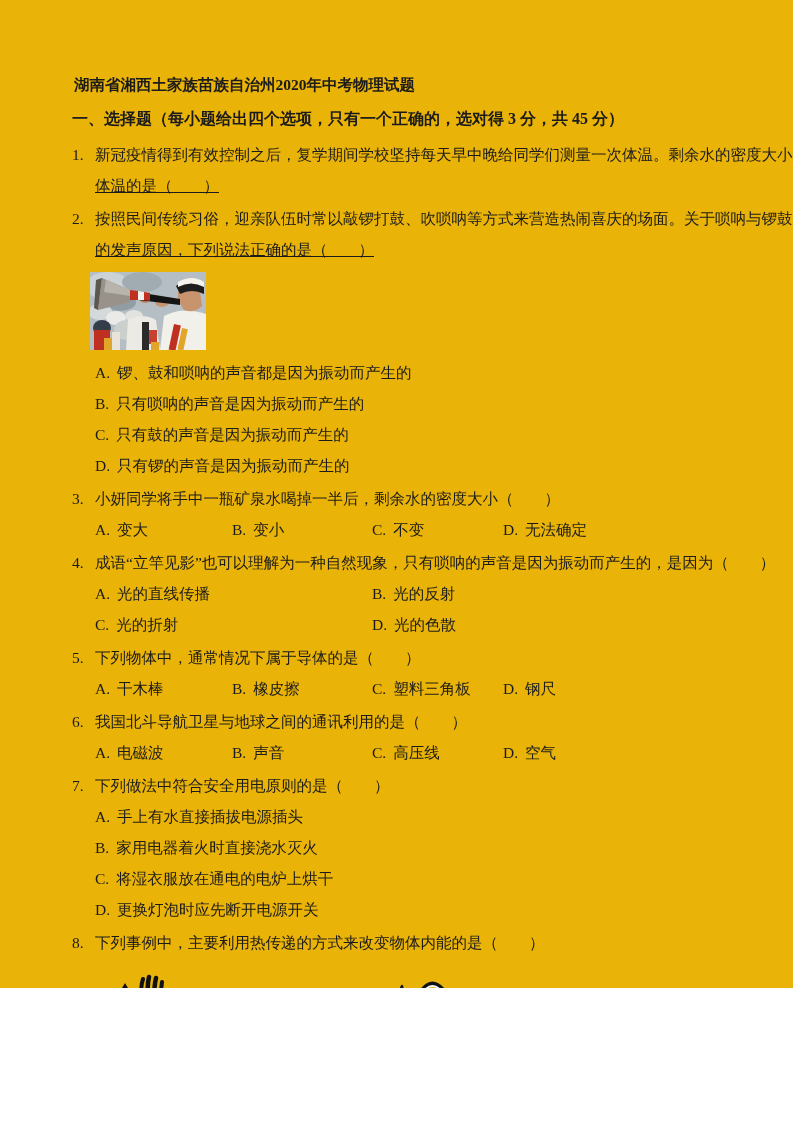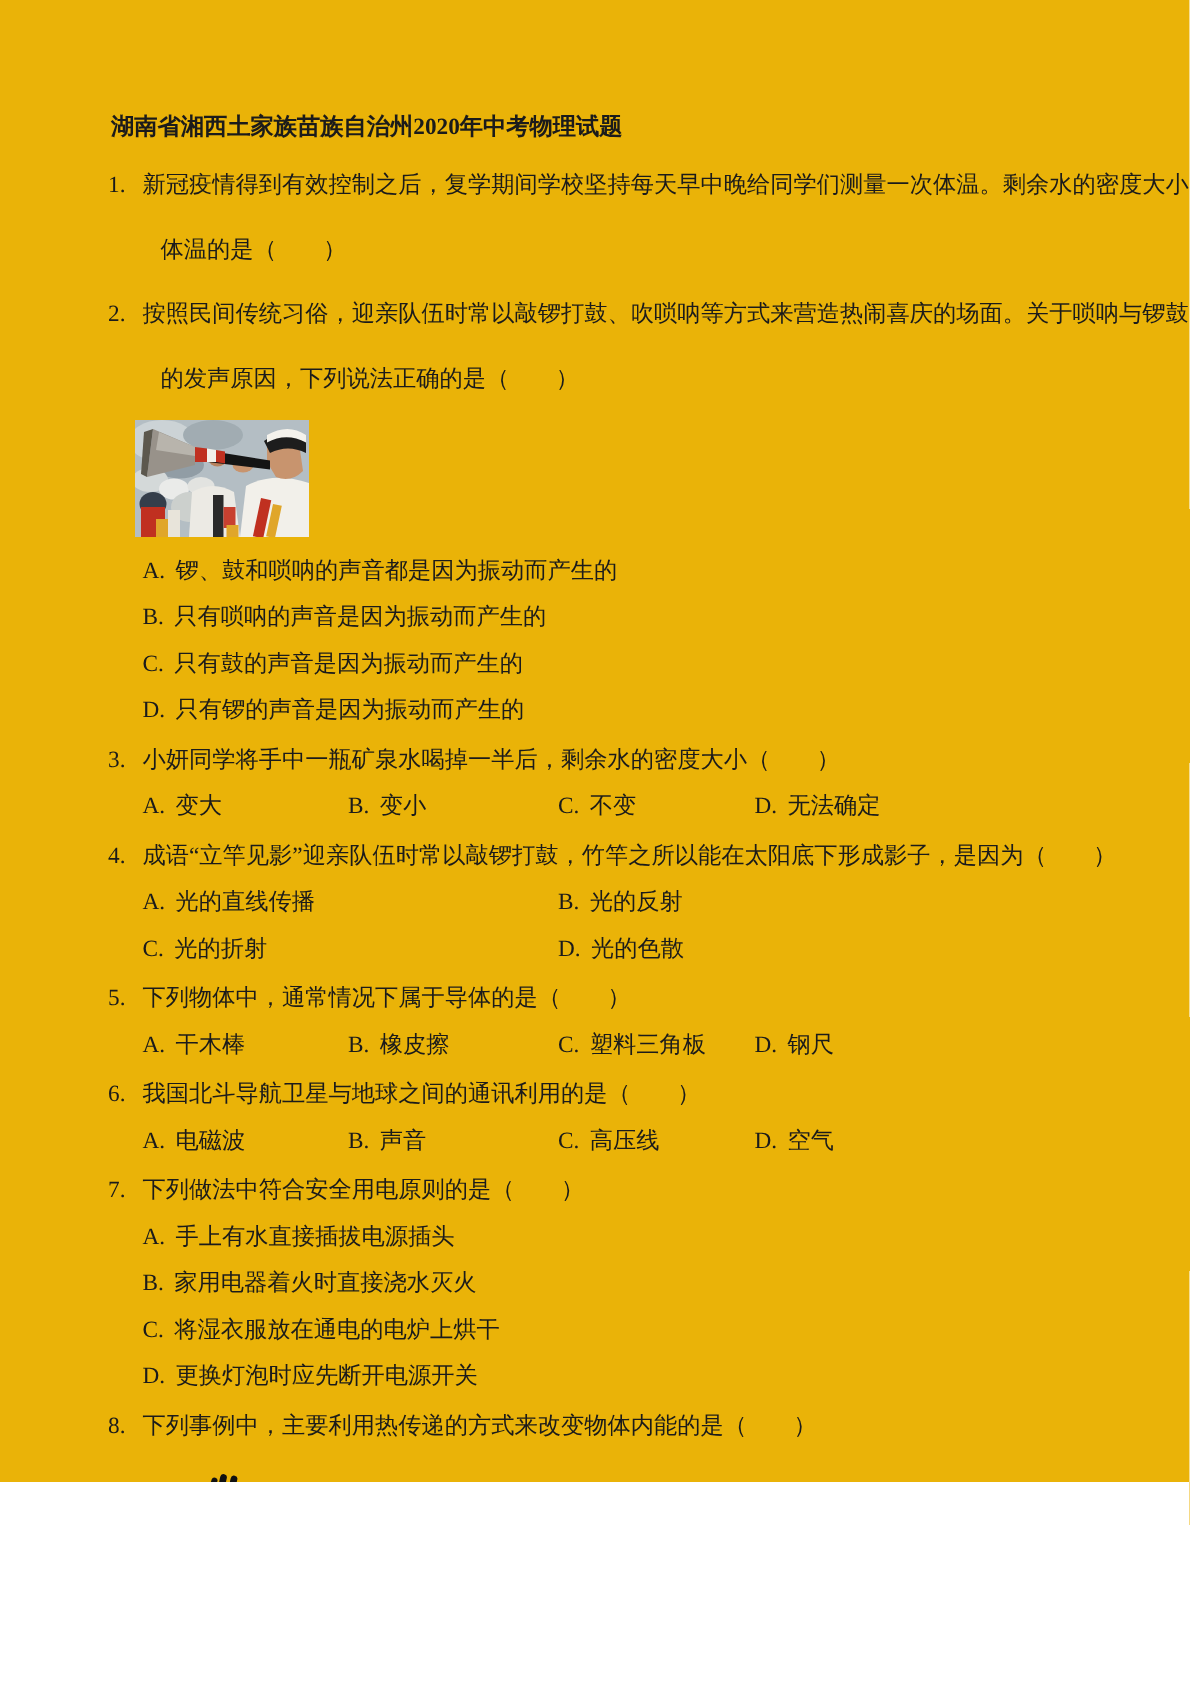--- a/index.html
+++ b/index.html
@@ -31,21 +31,21 @@
   }
   .q { margin-top:2px; }
   .qline {
     margin:0;
     line-height:31px;
     padding-left:23px;
     text-indent:-23px;
     white-space:nowrap;
   }
   .qnum { display:inline-block; width:23px; text-indent:0; }
-  .qcont { margin:12px; line-height:31px; padding-left:23px; white-space:nowrap; }
+  .qcont { margin:0; line-height:31px; padding-left:23px; white-space:nowrap;text-decoration:underline; }
   .optrow { position:relative; height:31px; }
   .optrow .opt { position:absolute; line-height:31px; white-space:nowrap; }
   .optrow .posA { left:23px; }
   .optrow .posB { left:160px; }
   .optrow .posC { left:300px; }
   .optrow .posD { left:431px; }
   .optrow .posB2 { left:300px; }
   .optline { margin:0; line-height:31px; padding-left:23px; white-space:nowrap; }
   .opt-label { margin-right:7px; }
   .photo-wrap {
@@ -65,20 +65,21 @@
   svg { display:block; }
 </style>
 </head>
 <body>
 
 <div class="page">
   <div class="content">
 
     <p class="doc-title">湖南省湘西土家族苗族自治州2020年中考物理试题</p>
 
+    <p class="section-heading">一、选择题（每小题给出四个选项，只有一个正确的，选对得 3 分，共 45 分）</p>
 
     <div class="q">
       <p class="qline"><span class="qnum">1.</span><span>新冠疫情得到有效控制之后，复学期间学校坚持每天早中晚给同学们测量一次体温。剩余水的密度大小</span></p>
       <p class="qcont">体温的是（　　）</p>
     </div>
 
     <div class="q">
       <p class="qline"><span class="qnum">2.</span><span>按照民间传统习俗，迎亲队伍时常以敲锣打鼓、吹唢呐等方式来营造热闹喜庆的场面。关于唢呐与锣鼓</span></p>
       <p class="qcont">的发声原因，下列说法正确的是（　　）</p>
 
@@ -138,21 +139,21 @@
       <p class="qline"><span class="qnum">3.</span><span>小妍同学将手中一瓶矿泉水喝掉一半后，剩余水的密度大小（　　）</span></p>
       <div class="optrow">
         <span class="opt posA"><span class="opt-label">A.</span><span>变大</span></span>
         <span class="opt posB"><span class="opt-label">B.</span><span>变小</span></span>
         <span class="opt posC"><span class="opt-label">C.</span><span>不变</span></span>
         <span class="opt posD"><span class="opt-label">D.</span><span>无法确定</span></span>
       </div>
     </div>
 
     <div class="q">
-      <p class="qline"><span class="qnum">4.</span><span>成语“立竿见影”迎亲队伍时常以敲锣打鼓，竹竿之所以能在太阳底下形成影子，是因为（　　）</span></p>
+      <p class="qline"><span class="qnum">4.</span><span>成语“立竿见影”也可以理解为一种自然现象，只有唢呐的声音是因为振动而产生的，是因为（　　）</span></p>
       <div class="optrow">
         <span class="opt posA"><span class="opt-label">A.</span><span>光的直线传播</span></span>
         <span class="opt posB2"><span class="opt-label">B.</span><span>光的反射</span></span>
       </div>
       <div class="optrow">
         <span class="opt posA"><span class="opt-label">C.</span><span>光的折射</span></span>
         <span class="opt posB2"><span class="opt-label">D.</span><span>光的色散</span></span>
       </div>
     </div>
 

